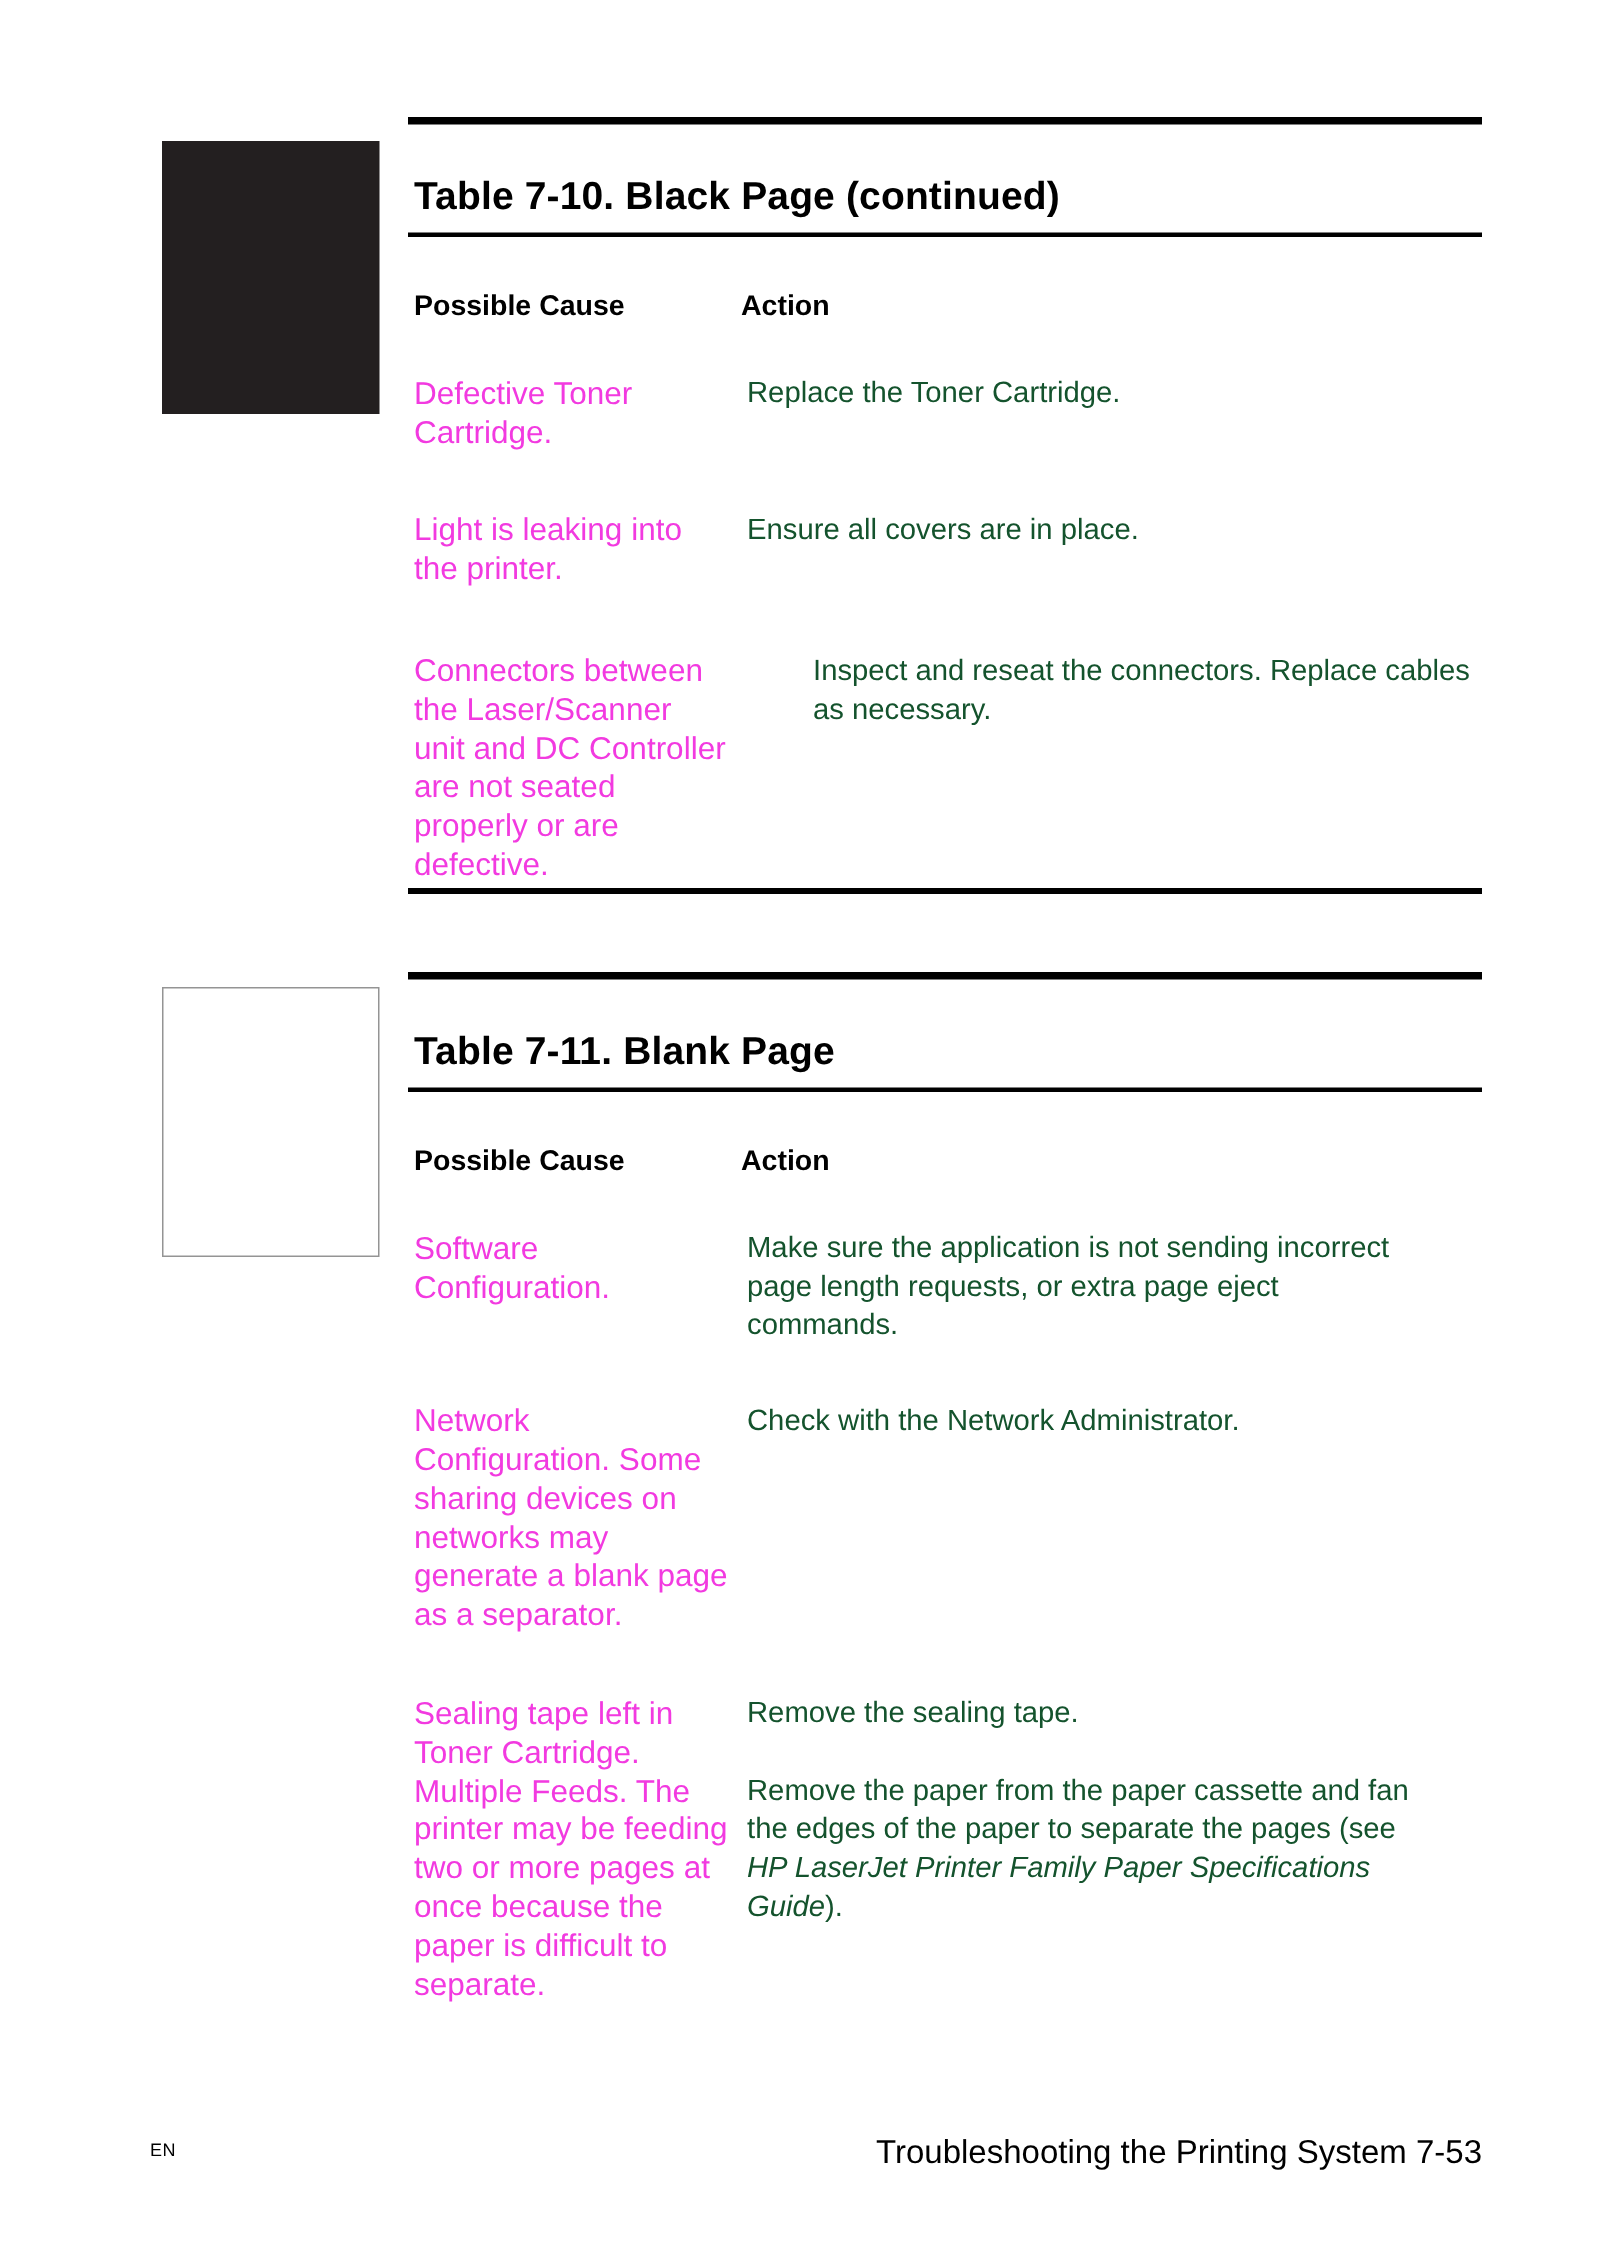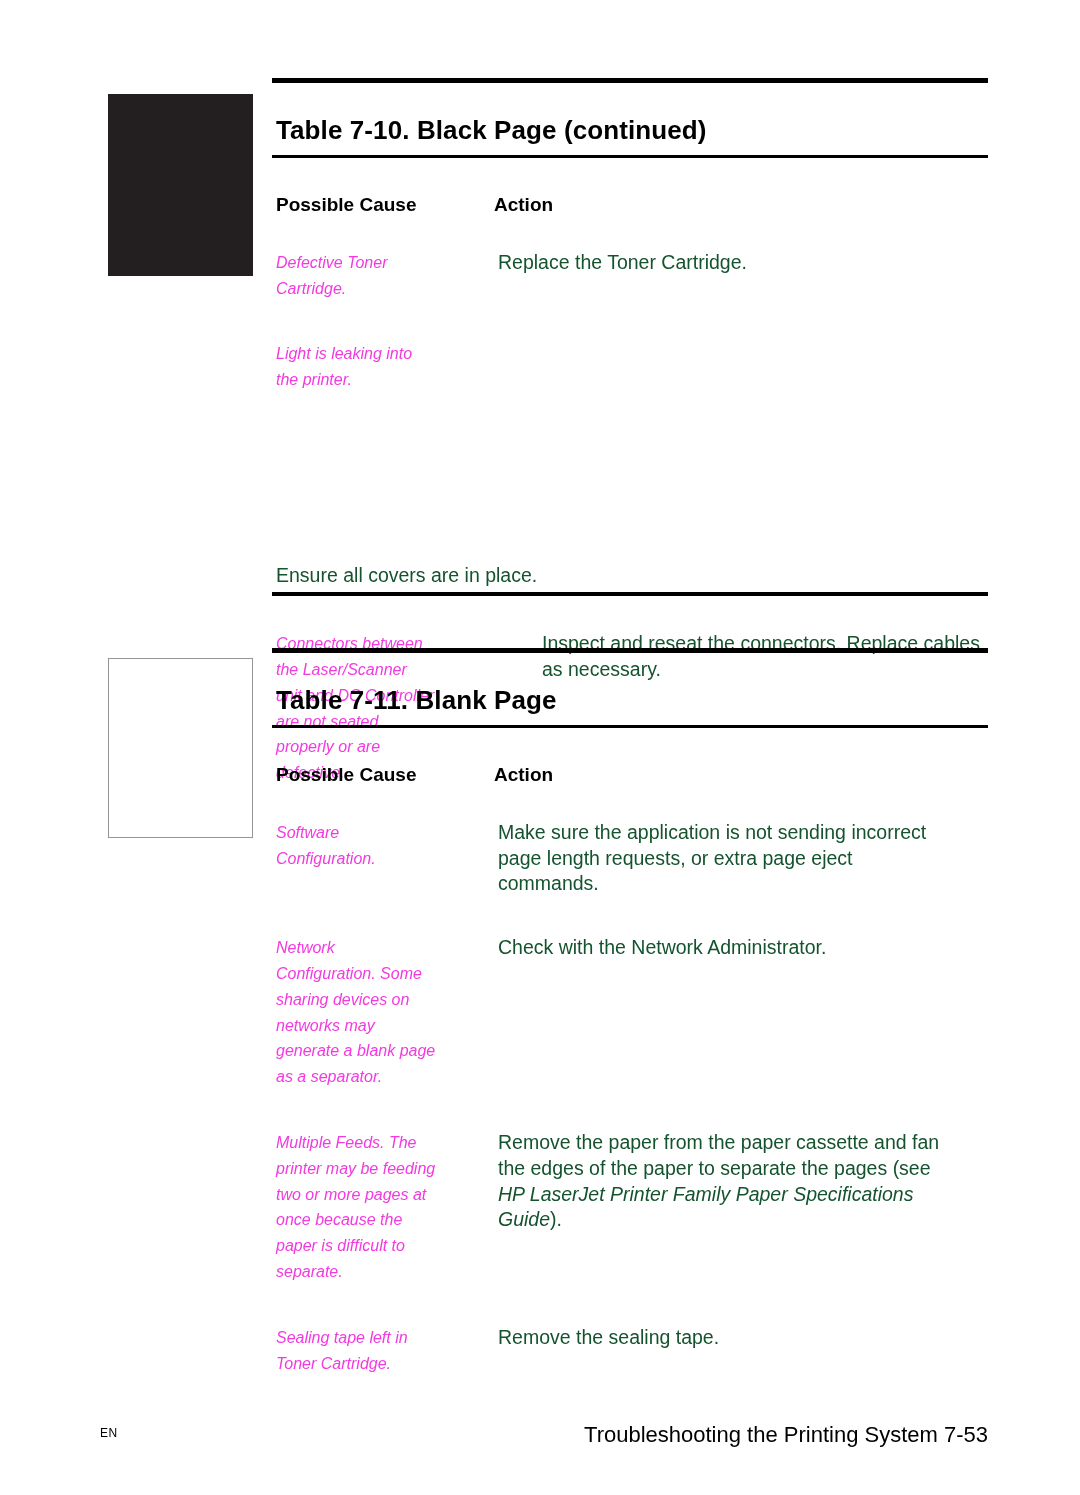--- a/index.html
+++ b/index.html
@@ -101,41 +101,40 @@
     display: flex;
     align-items: flex-start;
     padding-bottom: 32px;
   }
   .row .cause {
     width: 222px;
     flex: 0 0 222px;
     padding-left: 4px;
     box-sizing: border-box;
     color: #f23ae0;
-    font-size: 16px;
+    font-size: 21px;
     line-height: 25.8px;
     white-space: pre-line;
-    font-style: italic;
   }
   .row .action {
     flex: 1;
     padding-left: 4px;
     box-sizing: border-box;
     color: #14532d;
     font-size: 19.5px;
     line-height: 25.8px;
     white-space: pre-line;
   }
   .row .action .book-title {
     font-style: italic;
   }
 
   
   #row-black-0 { padding-bottom: 40px; }
-  #row-black-1 { padding-bottom: 42px; flex-direction: column; }
+  #row-black-1 { padding-bottom: 42px; }
   #row-black-2 { padding-bottom: 0; gap: 44px; }
 
   #row-blank-0 { padding-bottom: 38px; }
   #row-blank-1 { padding-bottom: 40px; }
   #row-blank-2 { padding-bottom: 40px; }
   #row-blank-3 { padding-bottom: 0; }
 
   
   .footer {
     position: absolute;
@@ -234,40 +233,40 @@
     </div>
 
     <div class="row" id="row-blank-1">
       <div class="cause">Network
 Configuration. Some
 sharing devices on
 networks may
 generate a blank page
 as a separator.</div>
       <div class="action">Check with the Network Administrator.</div>
+    </div>
+
+    <div class="row" id="row-blank-3">
+      <div class="cause">Sealing tape left in
+Toner Cartridge.</div>
+      <div class="action">Remove the sealing tape.</div>
     </div>
 
     <div class="row" id="row-blank-2">
       <div class="cause">Multiple Feeds. The
 printer may be feeding
 two or more pages at
 once because the
 paper is difficult to
 separate.</div>
       <div class="action"><span>Remove the paper from the paper cassette and fan
 the edges of the paper to separate the pages (see
 </span><span class="book-title">HP LaserJet Printer Family Paper Specifications
 Guide</span><span>).</span></div>
     </div>
-
-    <div class="row" id="row-blank-3">
-      <div class="cause">Sealing tape left in
-Toner Cartridge.</div>
-      <div class="action">Remove the sealing tape.</div>
-    </div>
   </div>
 
   <div class="footer">
     <div class="footer-left">EN</div>
     <div class="footer-right"><span>Troubleshooting the Printing System </span><span class="page-number">7-53</span></div>
   </div>
 
 </div>
 
 </body></html>

